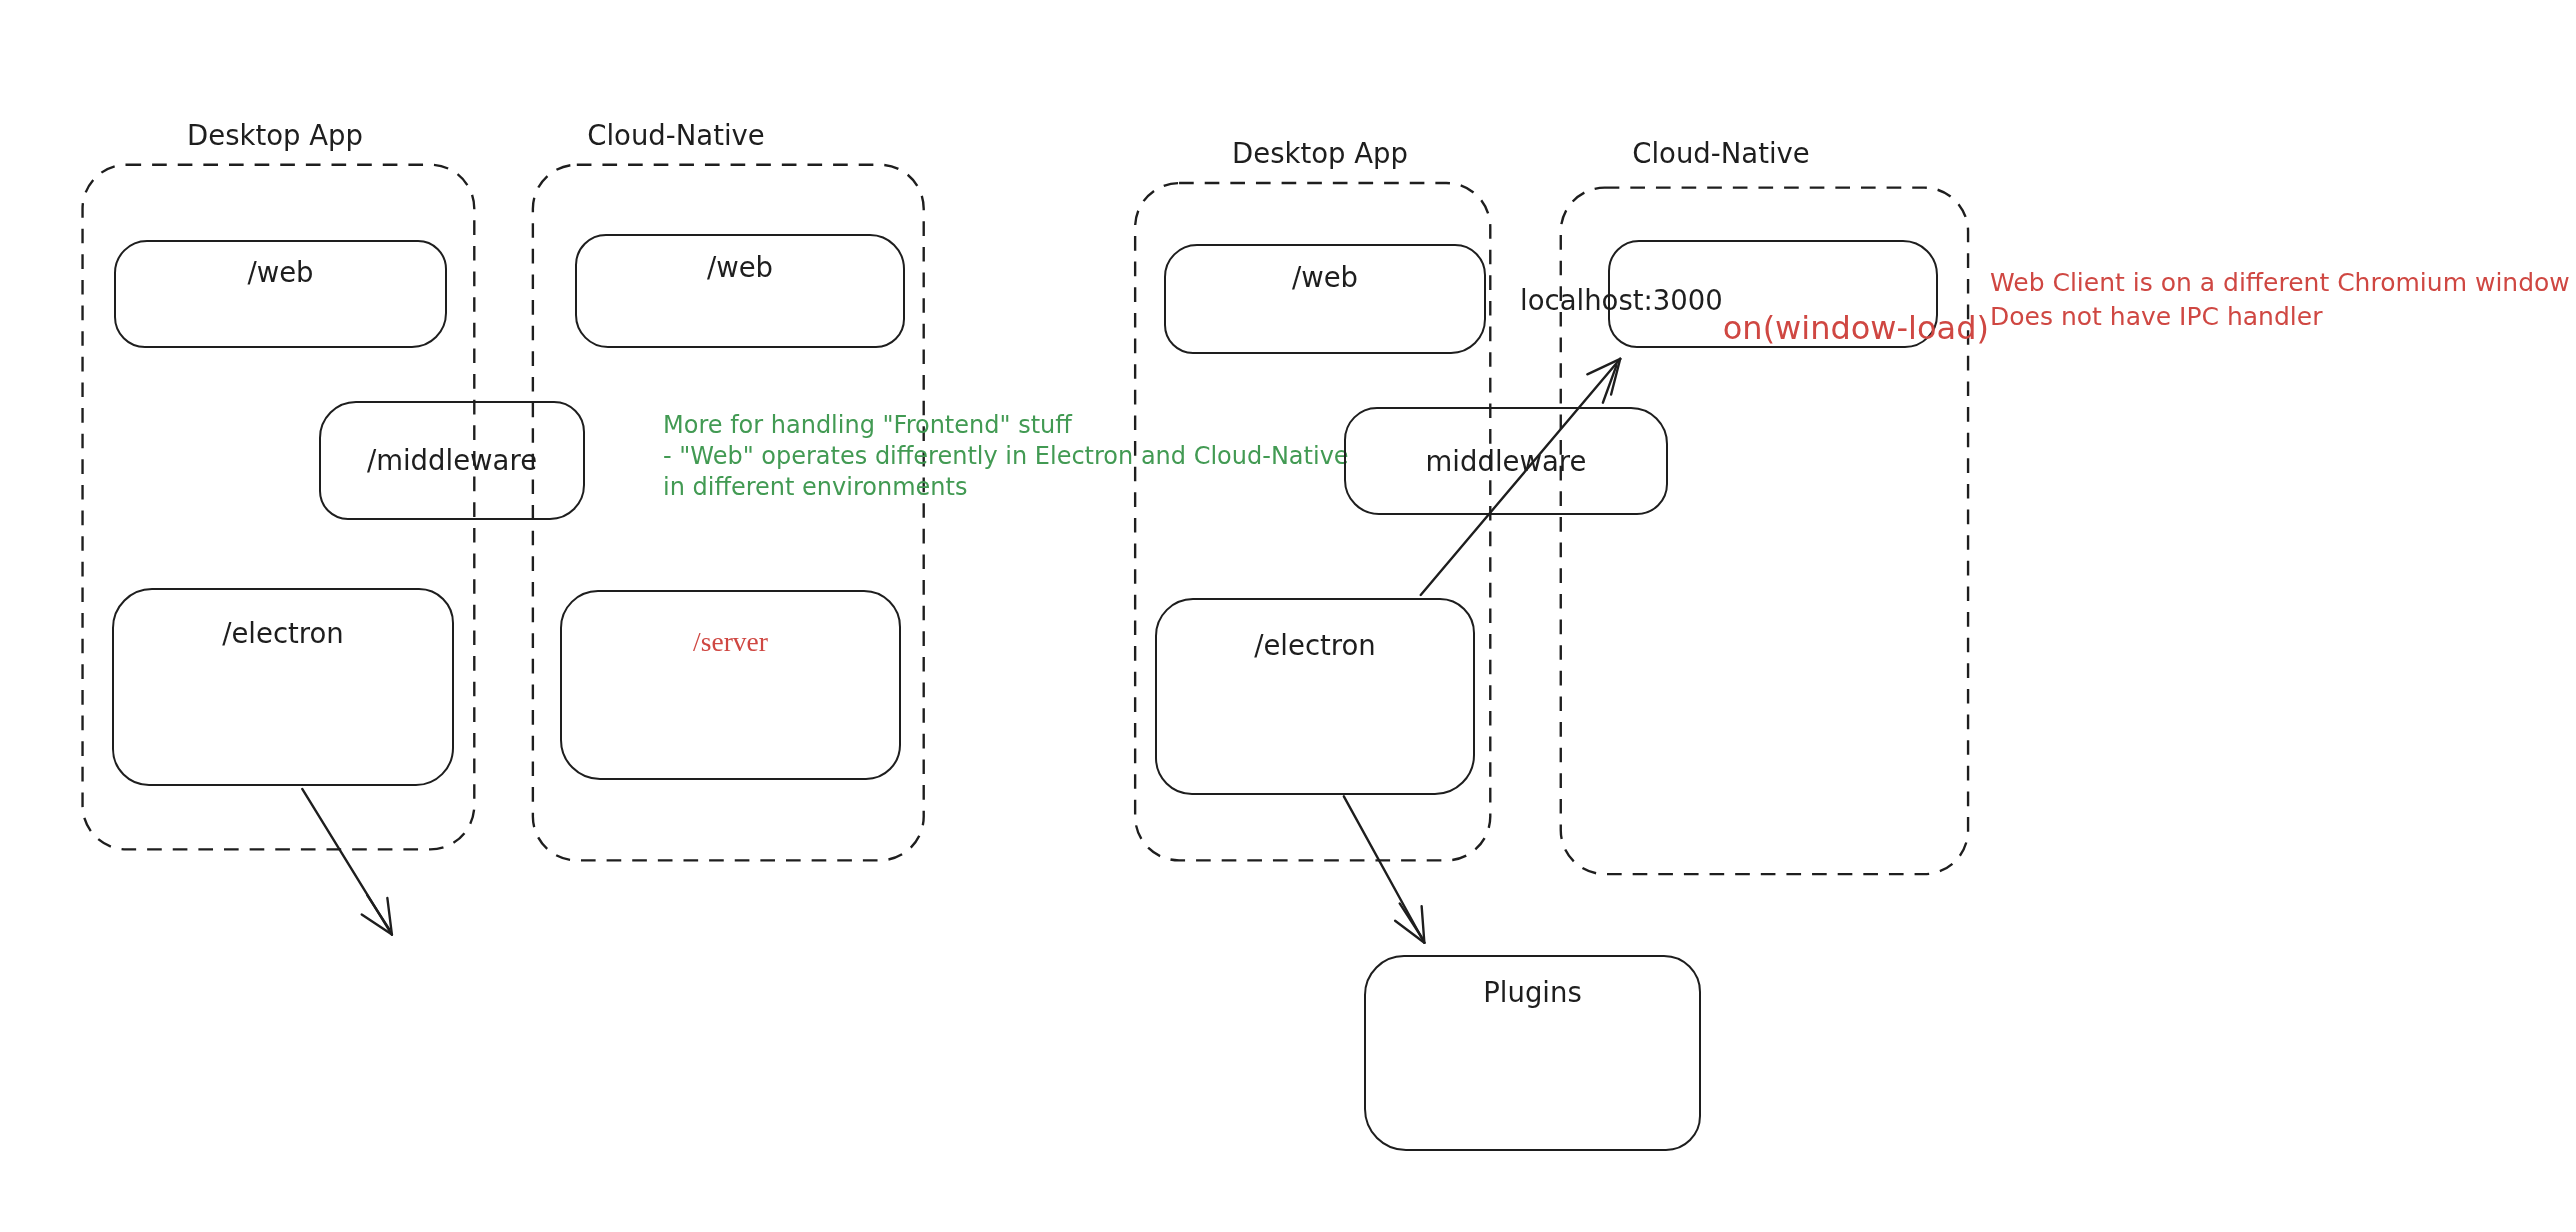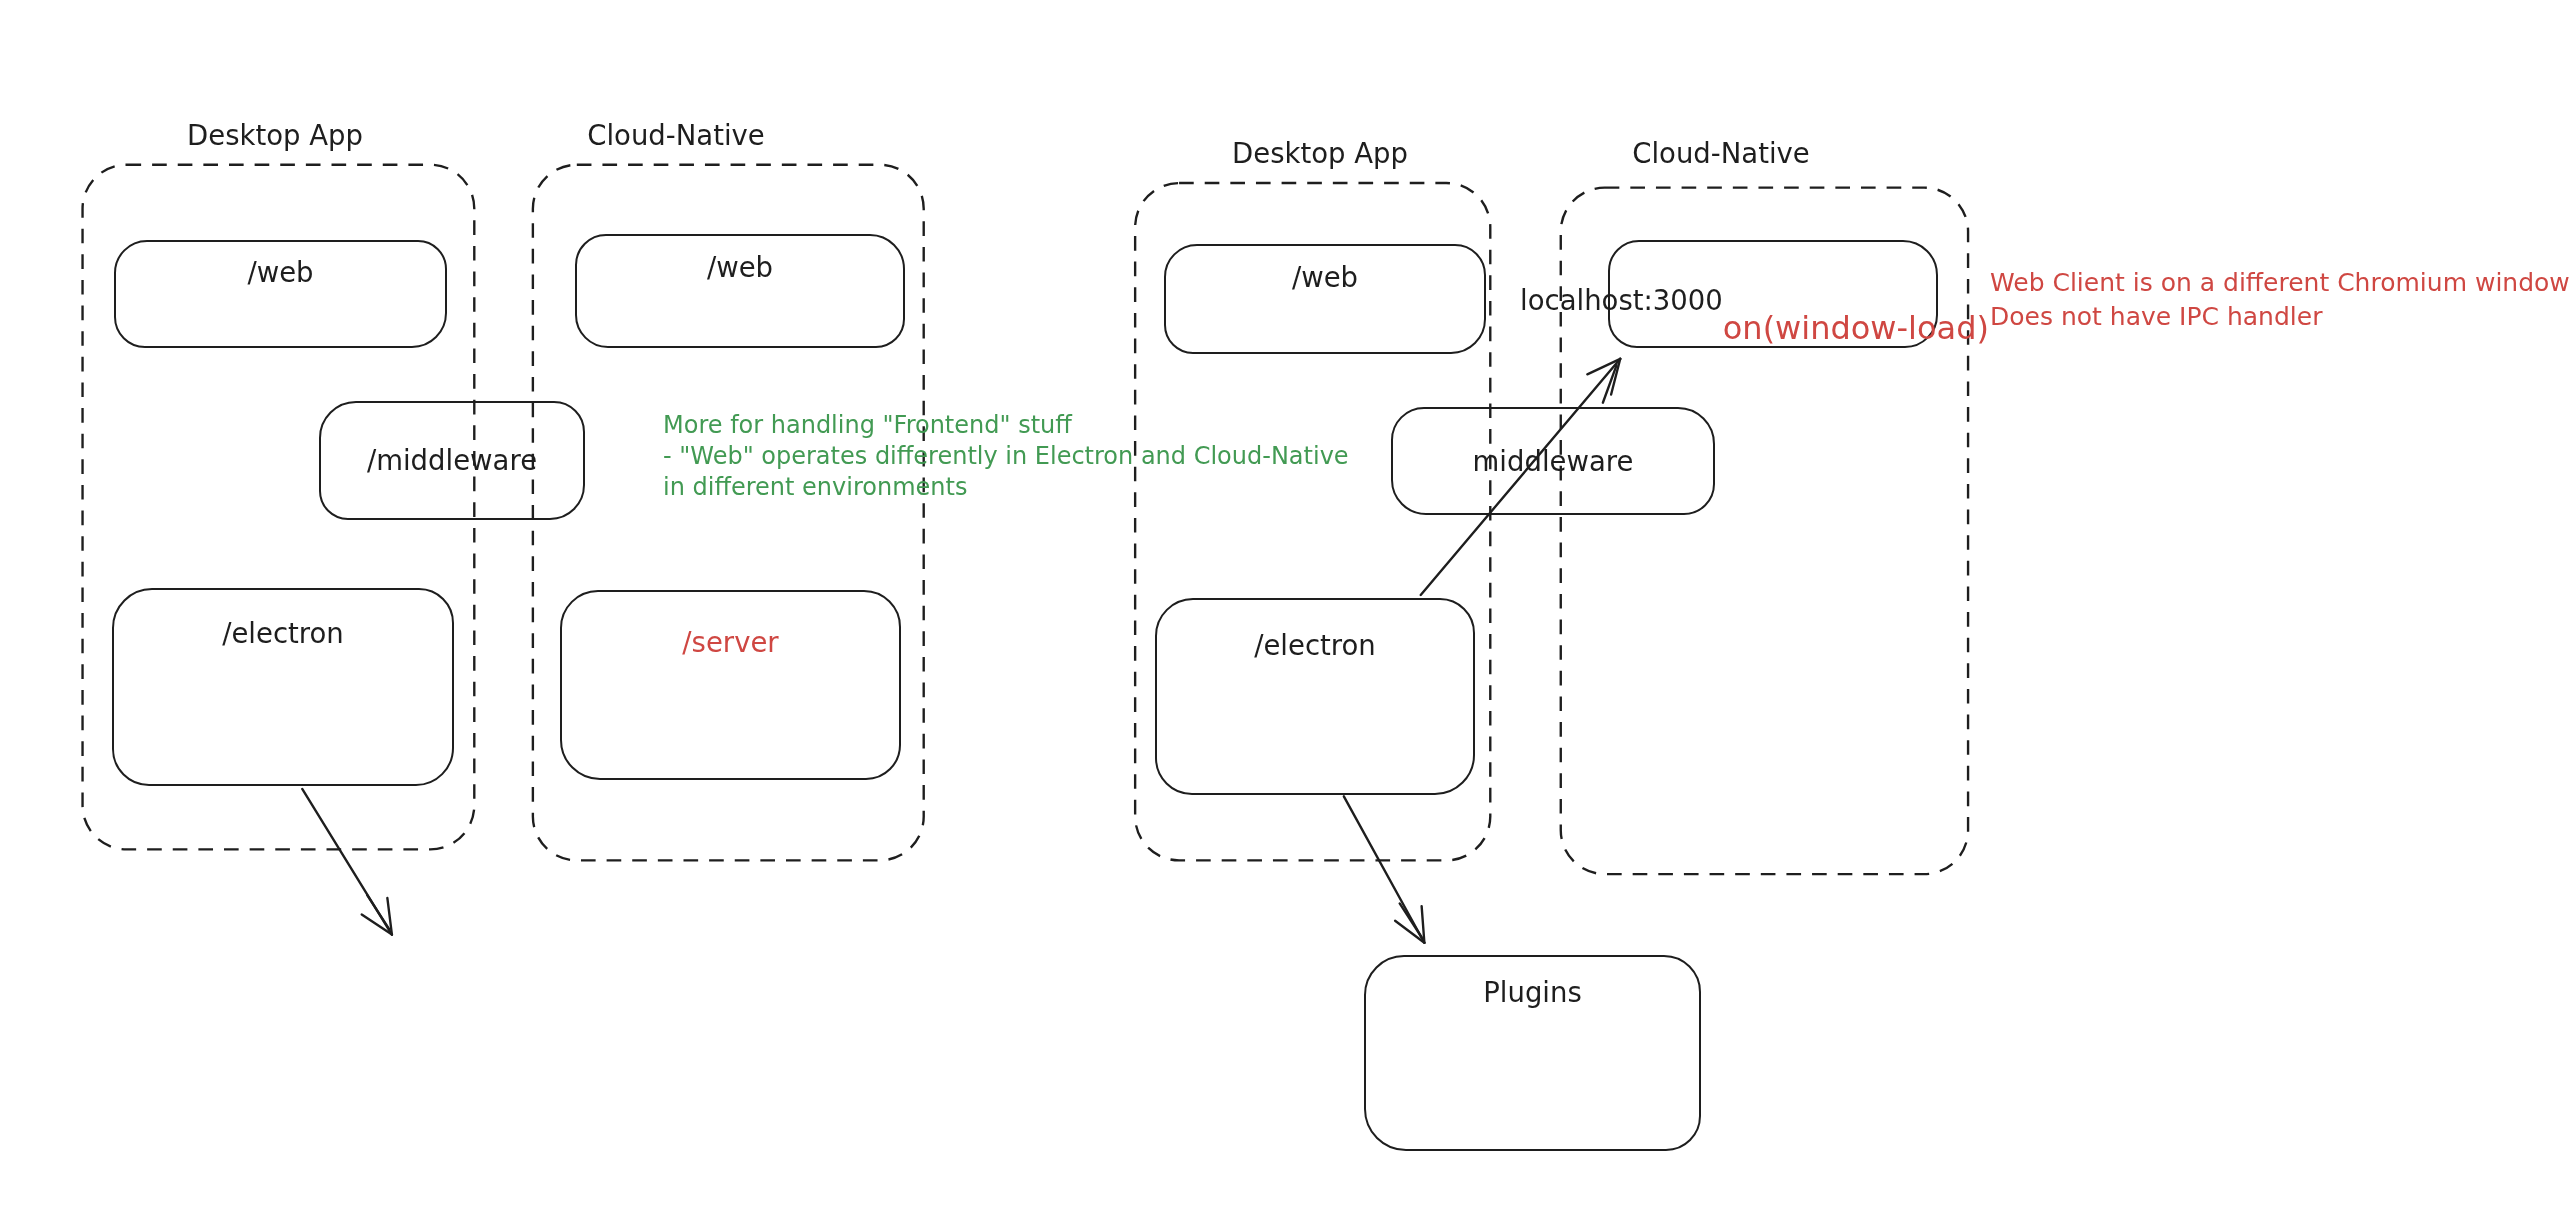--- a/index.html
+++ b/index.html
@@ -97,21 +97,21 @@
   <div class="note note-green" style="left:663px;top:410px;">
     <div class="note-line">More for handling "Frontend" stuff</div>
     <div class="note-line">- "Web" operates differently in Electron and Cloud-Native</div>
     <div class="note-line">in different environments</div>
   </div>
 
   <div class="node" style="left:112px;top:588px;width:342px;height:198px;padding-top:28px;border-radius:40px 35px 38px 37px;">
     <span class="node-label">/electron</span>
   </div>
 
-  <div class="node" style="left:560px;top:590px;width:341px;height:190px;padding-top:35px;border-radius:38px 37px 35px 40px;">
+  <div class="node" style="left:560px;top:590px;width:341px;height:190px;padding-top:35px;border-radius:38px 37px 35px 40px;font-family:Liberation Serif, serif;">
     <span class="node-label red-text">/server</span>
   </div>
 
 
   <div class="container-label" style="left:1320px;top:137px;">Desktop App</div>
   <div class="container-label" style="left:1721px;top:137px;">Cloud-Native</div>
 
   <div class="node" style="left:1164px;top:244px;width:322px;height:110px;padding-top:15.6px;border-radius:33px 31px 35px 29px;">
     <span class="node-label">/web</span>
   </div>
@@ -119,21 +119,21 @@
   <div class="node" style="left:1608px;top:240px;width:330px;height:108px;padding:13px 0 0 0;flex-direction:row;align-items:center;border-radius:31px 35px 33px 29px;">
     <span class="node-label">localhost:3000</span>
     <span class="node-label red-text" style="font-size:32px;margin-top:16.5px;align-self:flex-end;margin-right:37px;">on(window-load)</span>
   </div>
 
   <div class="note note-red" style="left:1990px;top:224px;margin-top:42px;">
     <div class="note-line">Web Client is on a different Chromium window</div>
     <div class="note-line">Does not have IPC handler</div>
   </div>
 
-  <div class="node" style="left:1344px;top:407px;width:324px;height:108px;align-items:center;border-radius:33px 37px 31px 35px;margin-left:47px;">
+  <div class="node" style="left:1344px;top:407px;width:324px;height:108px;align-items:center;border-radius:33px 37px 31px 35px;">
     <span class="node-label">middleware</span>
   </div>
 
   <div class="node" style="left:1155px;top:598px;width:320px;height:197px;padding-top:30px;border-radius:38px 35px 40px 37px;">
     <span class="node-label">/electron</span>
   </div>
 
   <div class="node" style="left:1364px;top:955px;width:337px;height:196px;padding-top:20px;border-radius:40px 37px 35px 42px;">
     <span class="node-label">Plugins</span>
   </div>

